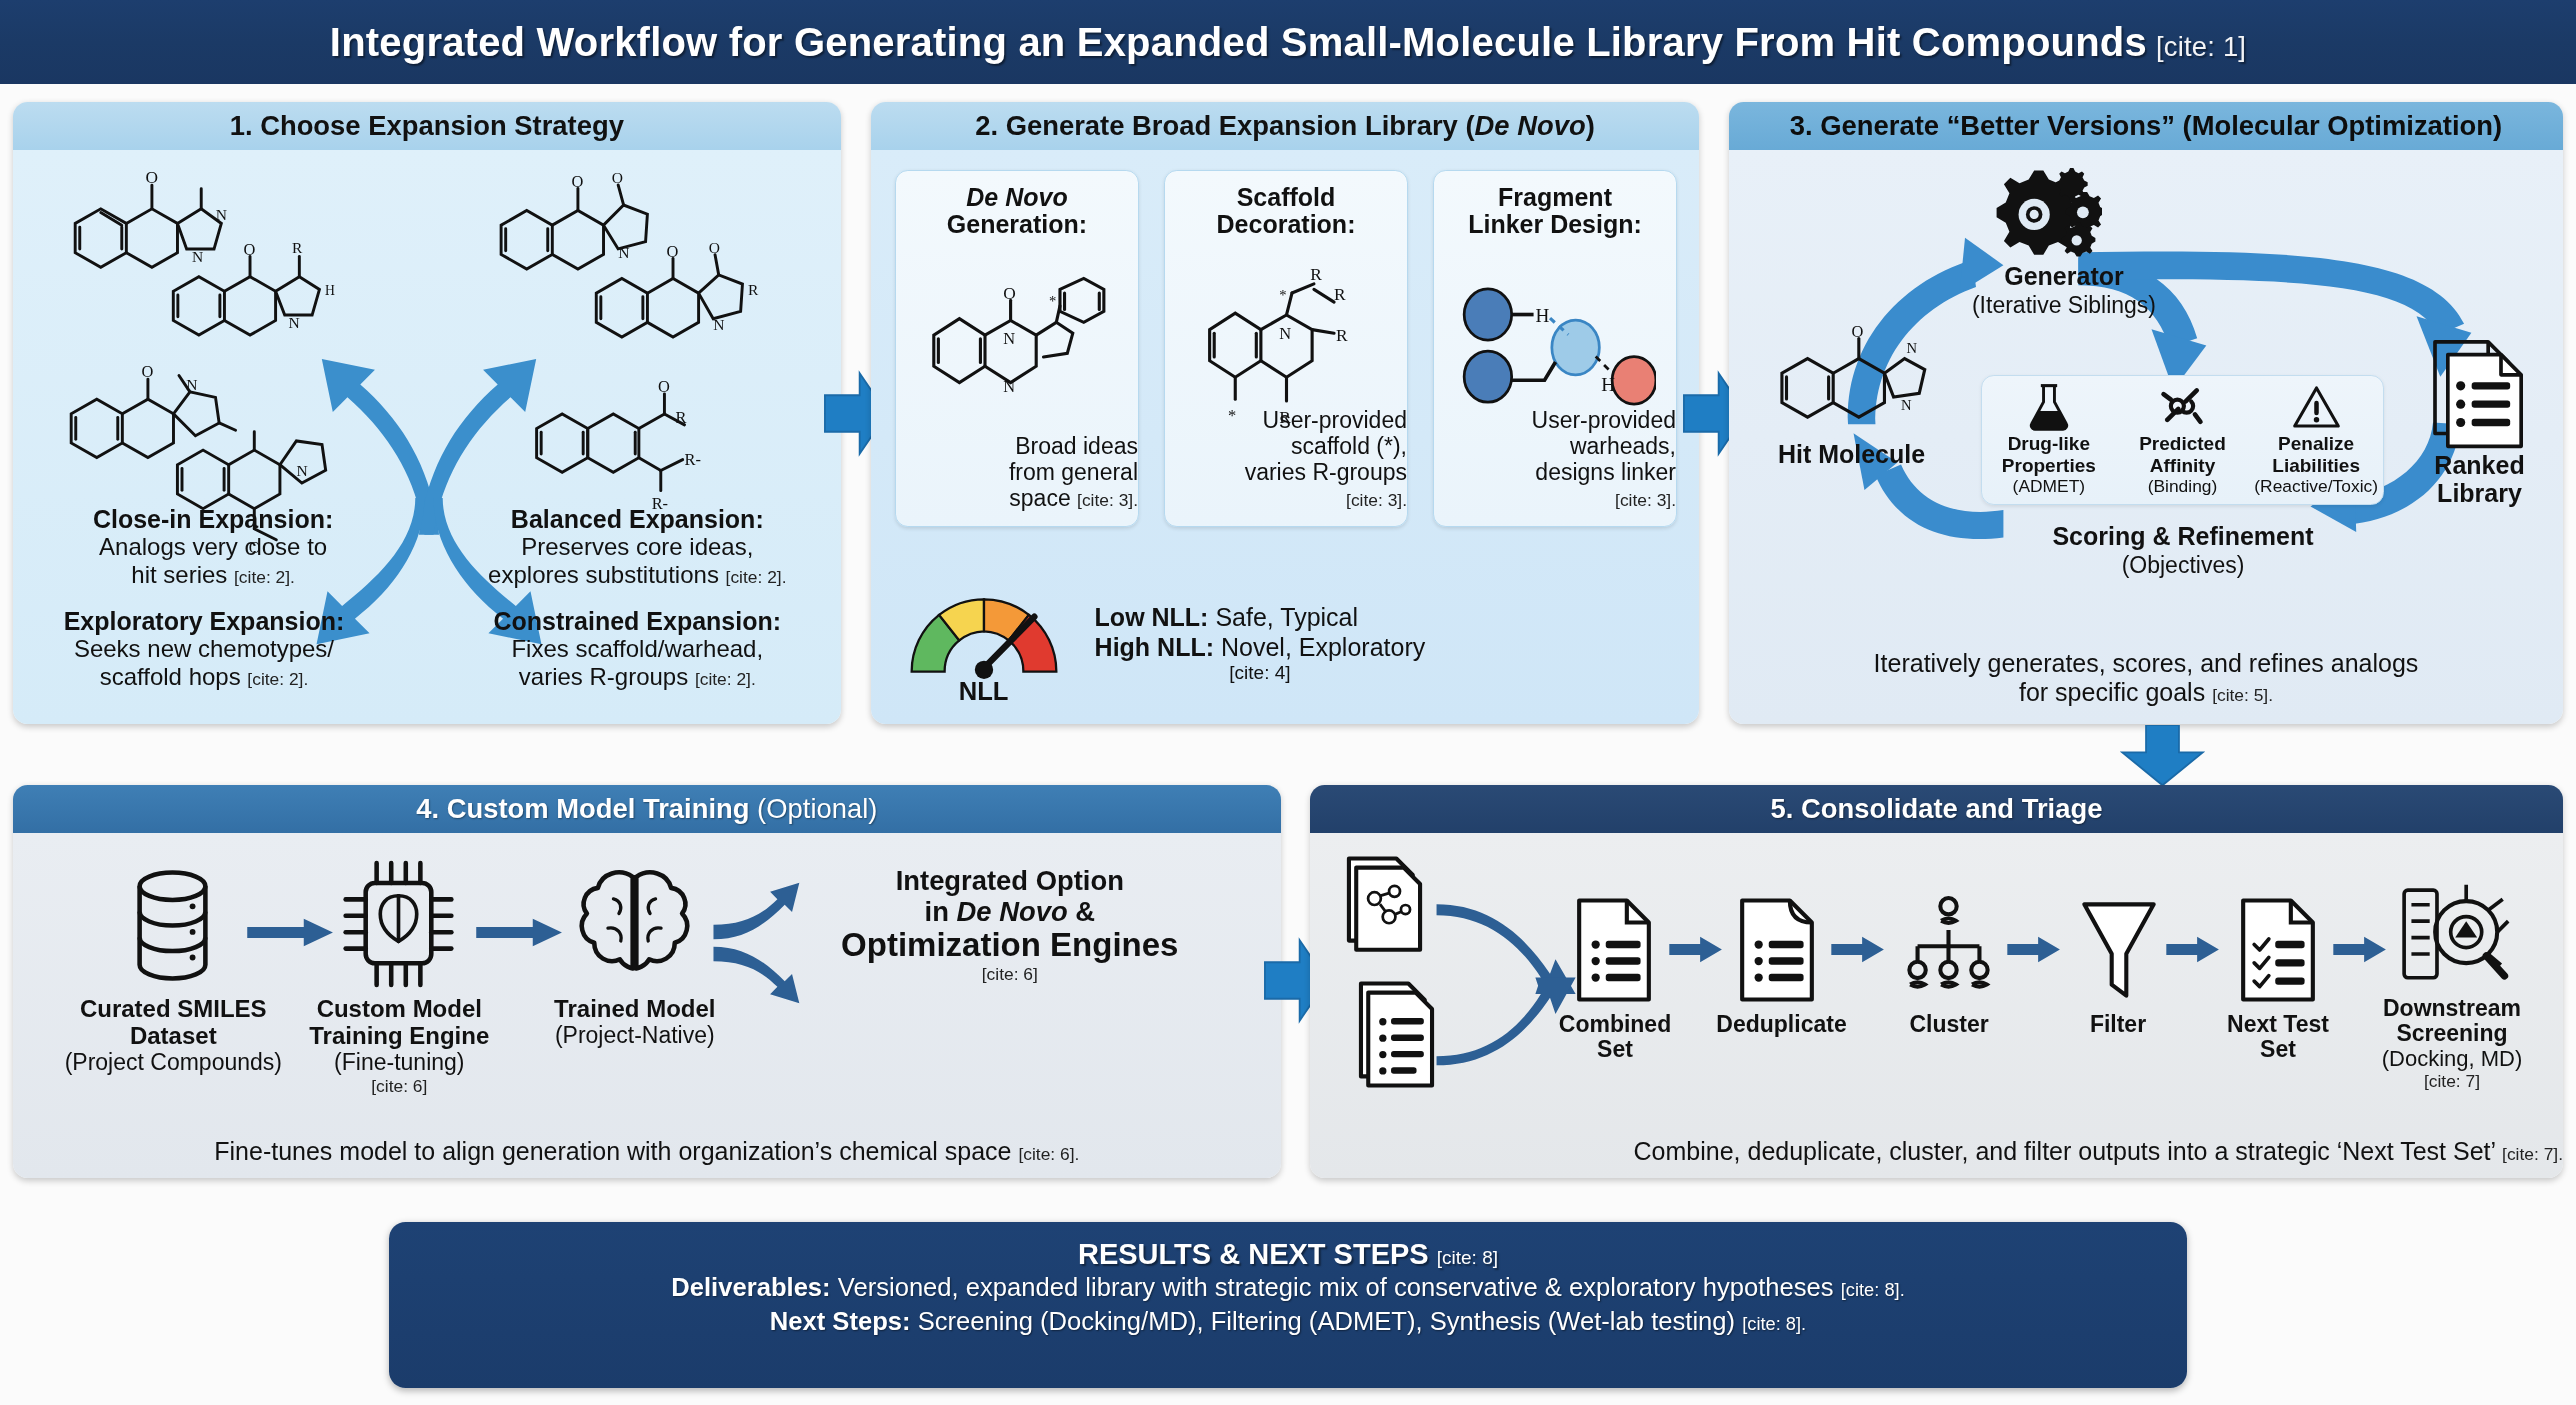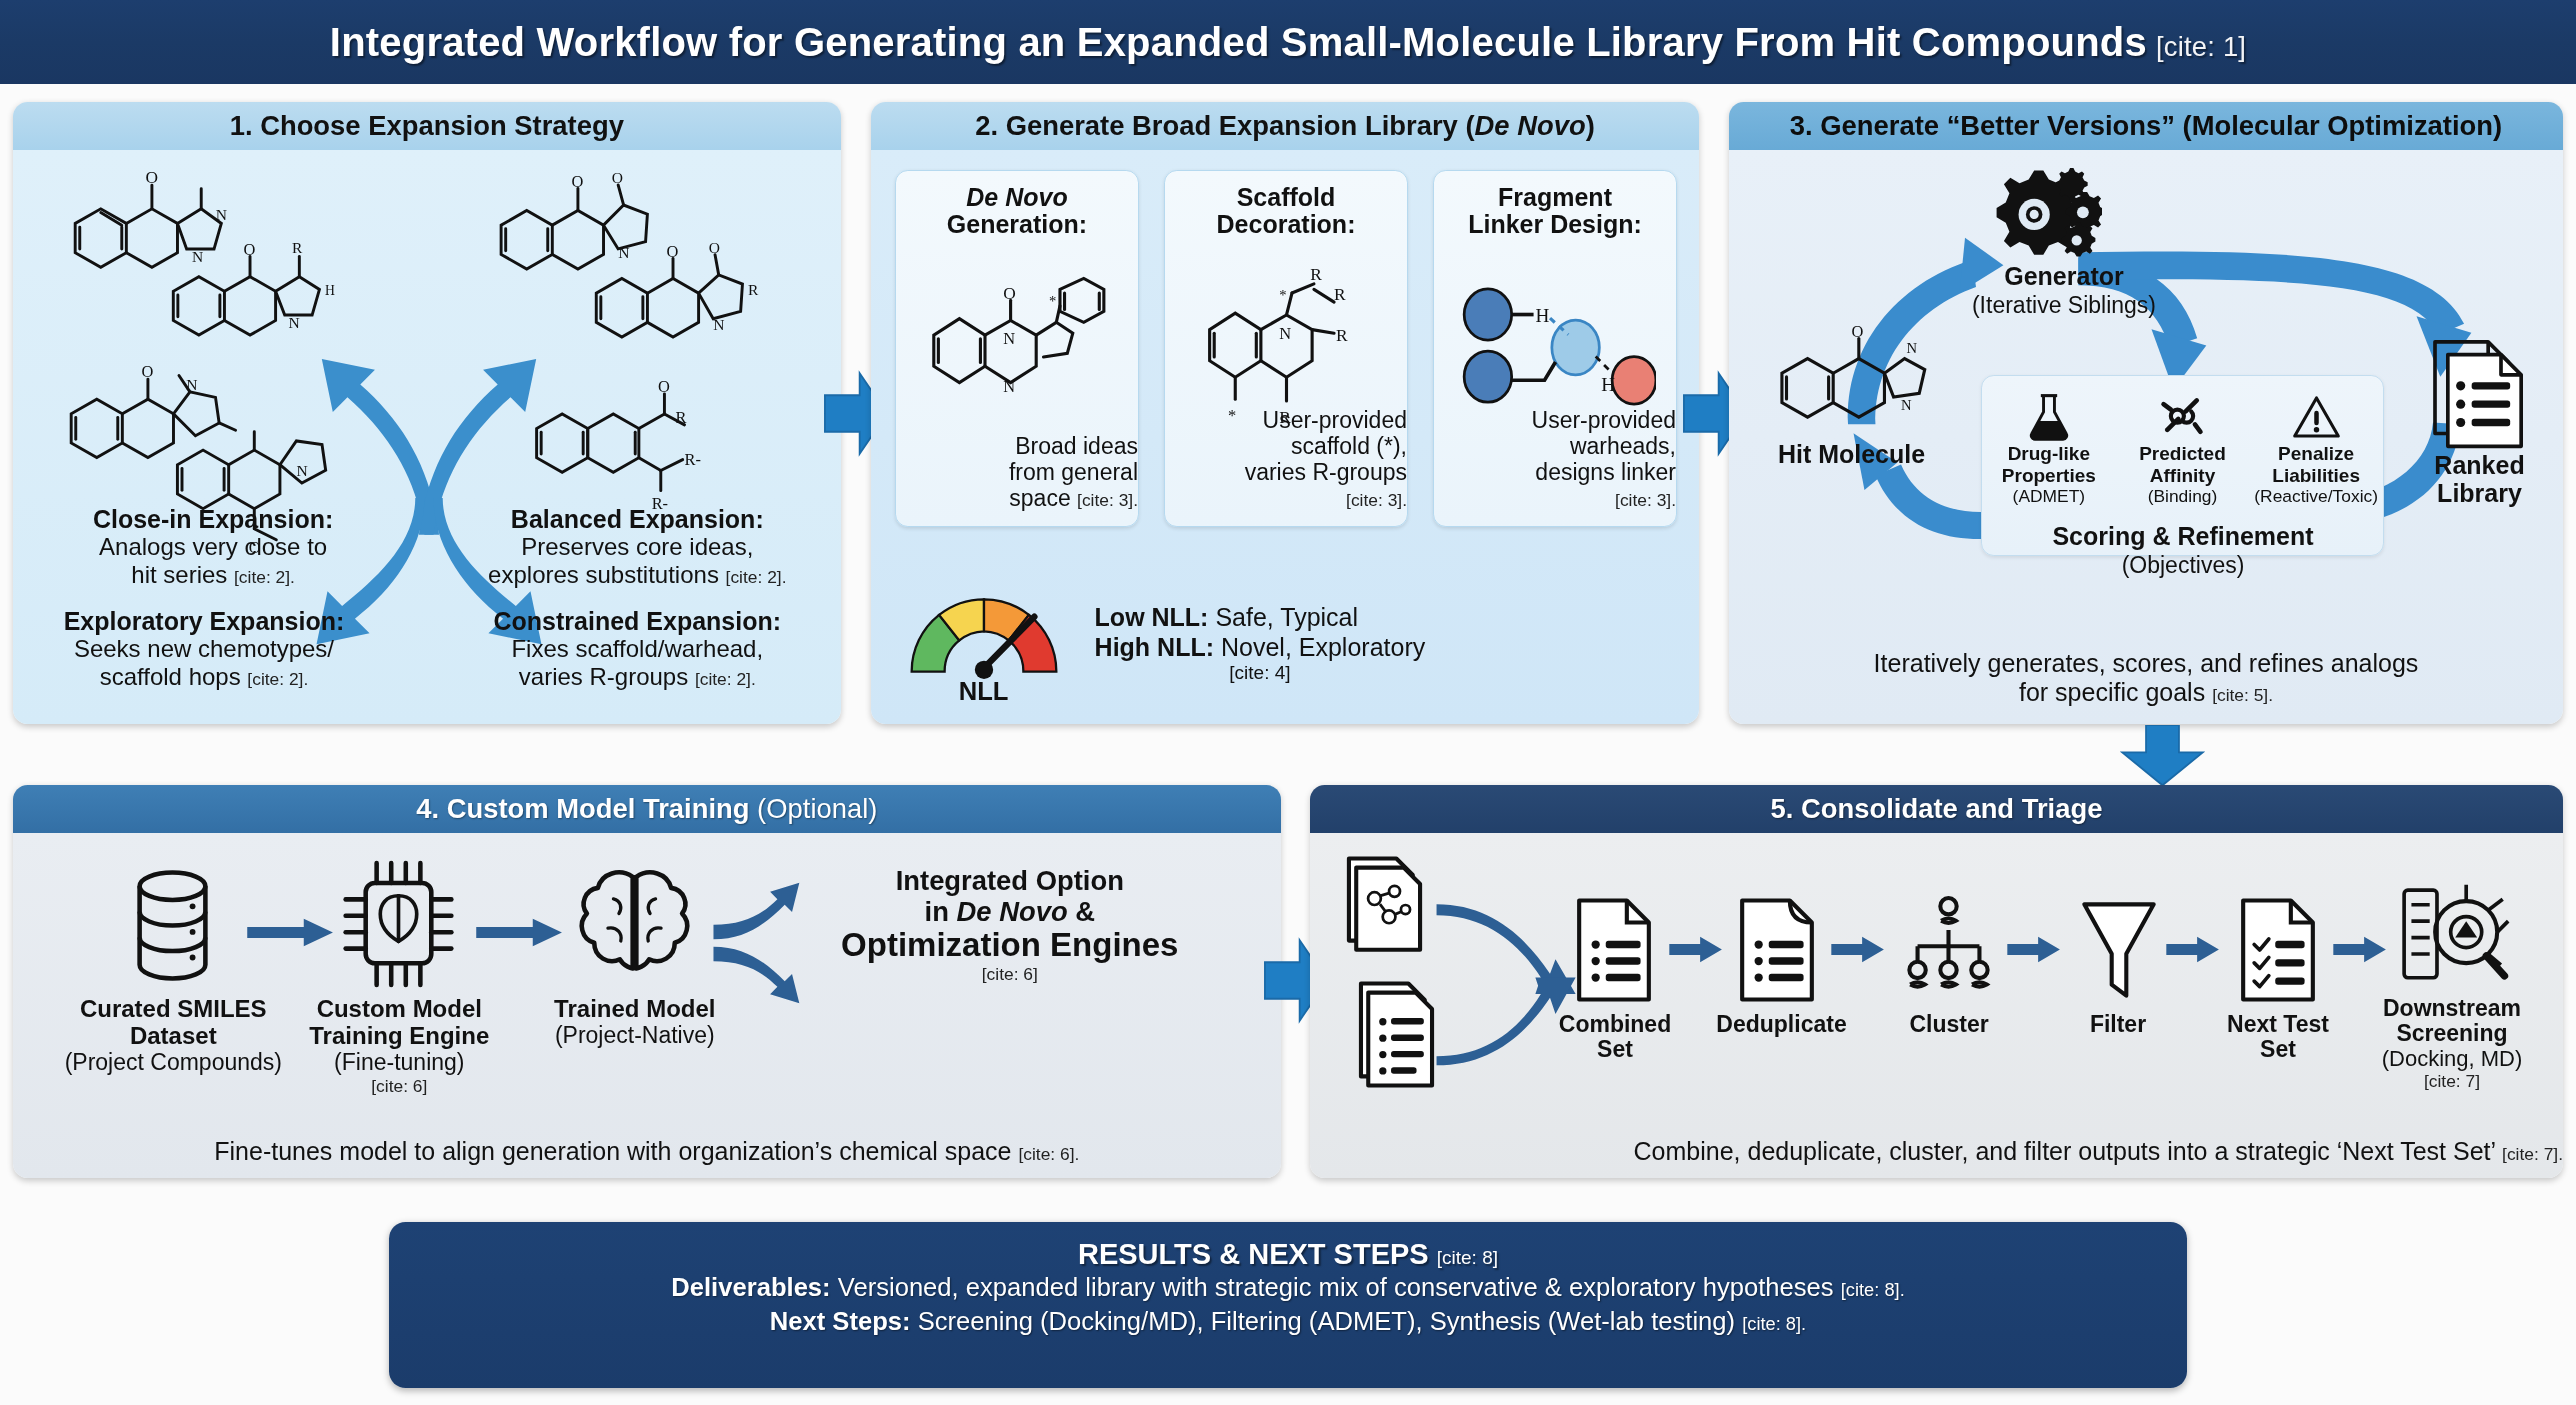--- a/index.html
+++ b/index.html
@@ -79,25 +79,25 @@
   .nll-gauge{width:174px;text-align:center;}
   .nll-label{font-size:25.6px;font-weight:bold;color:#111;margin-top:-5.5px;}
   .nll-txt{font-size:25px;color:#111;line-height:1.2;}
   .nll-txt b{font-weight:bold;}
   .nll-cite{font-size:19px;text-align:center;}
 
   
   .lab{position:absolute;text-align:center;font-size:25px;font-weight:bold;color:#111;line-height:1.1;}
   .lab .sub{font-weight:normal;font-size:23px;}
   .score-box{
-    position:absolute;left:252px;top:225px;width:403px;height:181px;
+    position:absolute;left:252px;top:225px;width:403px;height:130px;
     background:linear-gradient(180deg,#eef5fb 0%,#e7f1f9 100%);
     border:1.8px solid #c3ddef;border-radius:12.8px;
     display:flex;justify-content:space-around;align-items:flex-start;
-    padding-top:15px;box-sizing:border-box;
+    padding-top:5px;box-sizing:border-box;
     box-shadow:0 1.8px 3.7px rgba(0,0,0,.08);
   }
   .score-item{width:128px;text-align:center;}
   .score-ico{height:51px;display:flex;align-items:center;justify-content:center;}
   .score-t{font-size:19px;font-weight:bold;color:#111;line-height:1.08;margin-top:1.8px;}
   .score-s{font-size:17.4px;color:#111;line-height:1.08;}
   .p3-foot{position:absolute;left:0;right:0;bottom:16.5px;text-align:center;
     font-size:25px;color:#111;line-height:1.18;}
 
   

